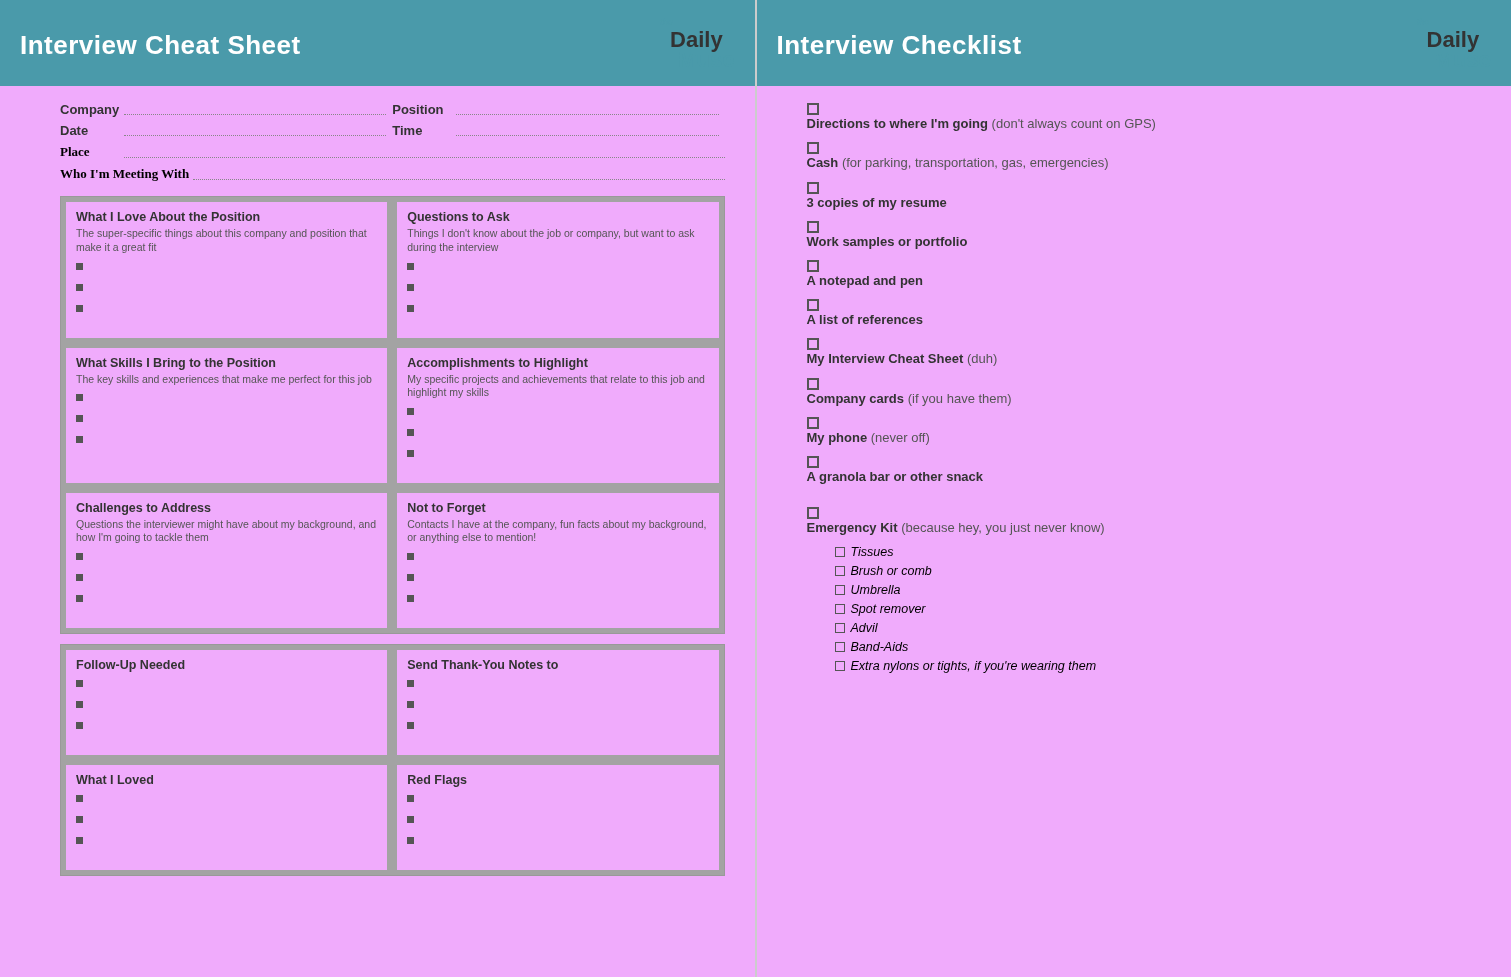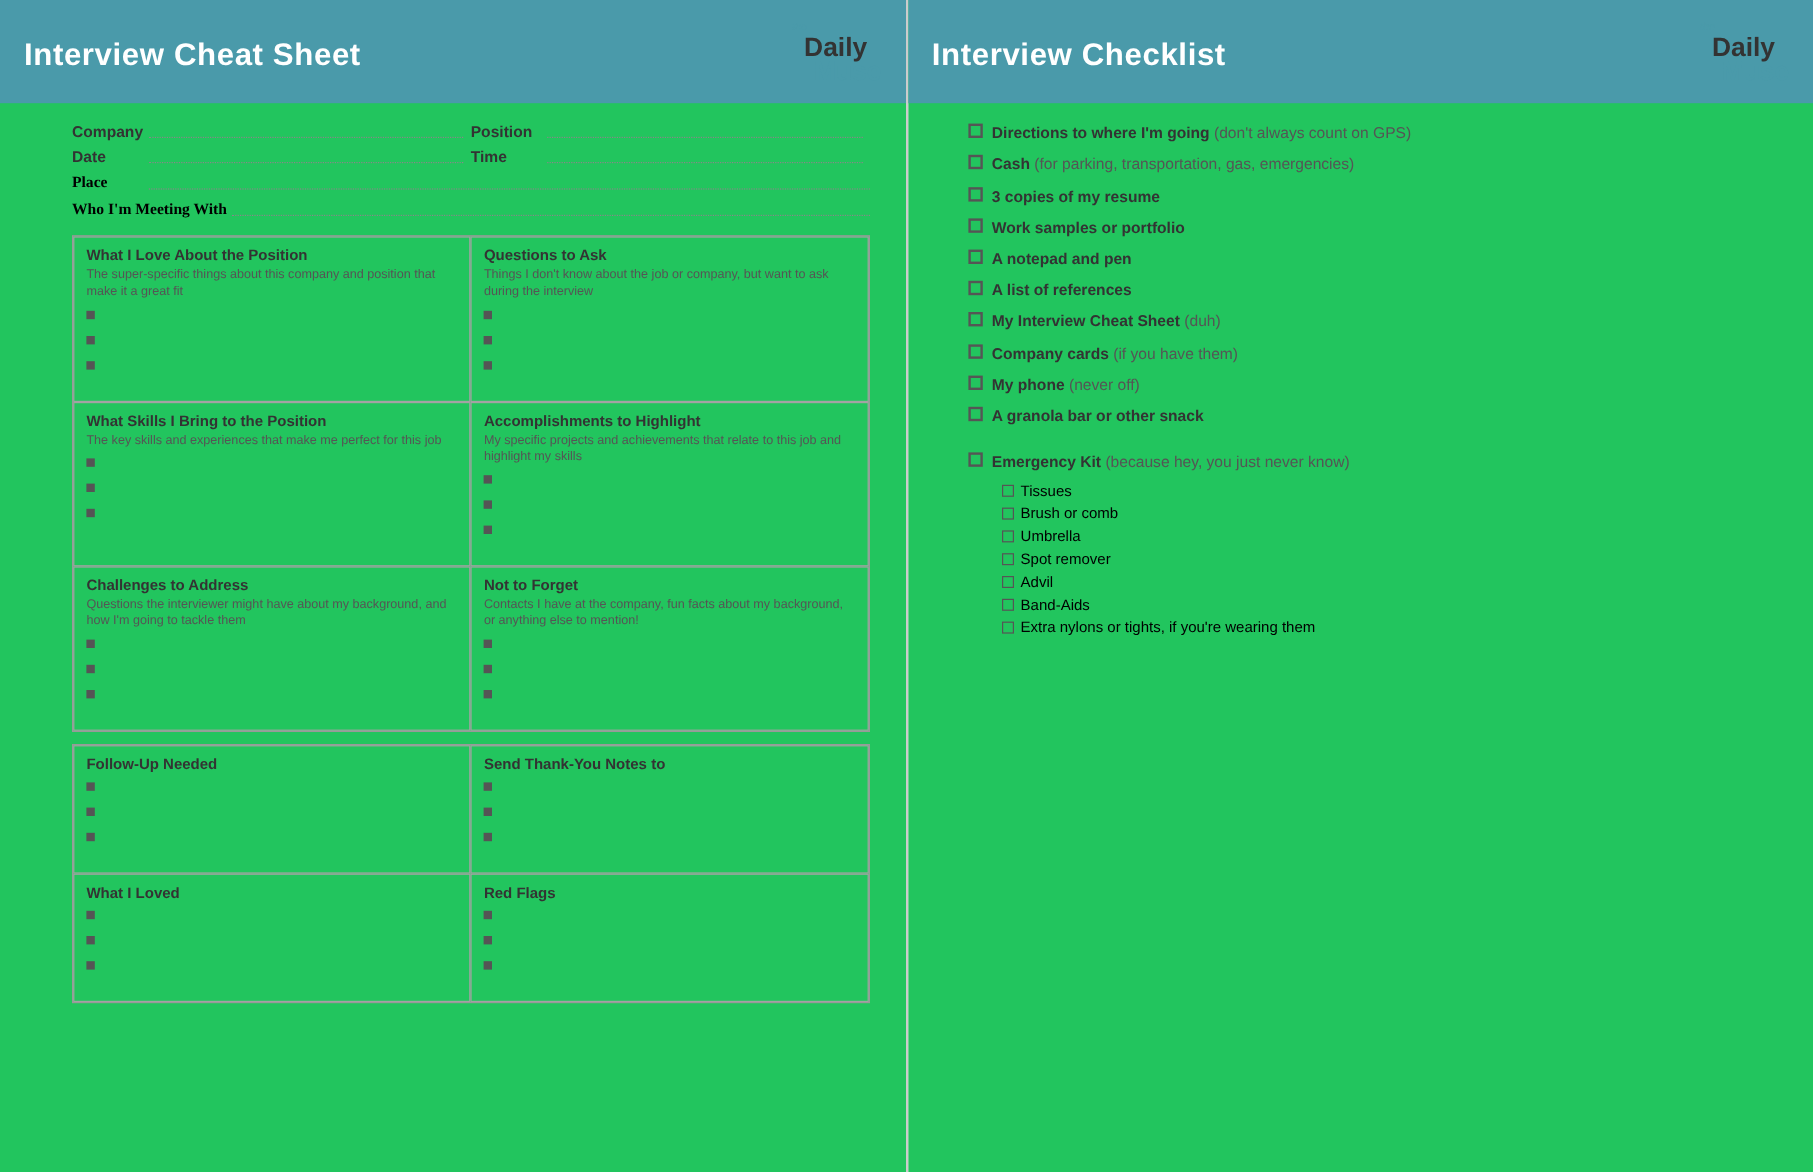--- a/index.html
+++ b/index.html
@@ -5,21 +5,21 @@
     * { box-sizing: border-box; margin: 0; padding: 0; }
     body {
       font-family: Georgia, 'Times New Roman', serif;
       background: #f5f5f0;
       display: flex;
       width: 1511px;
       min-height: 977px;
     }
     .page {
       width: 755px;
-      background: #22c55e;
+      background: #f0abfc;
       padding: 0;
       position: relative;
     }
     .page-divider {
       width: 2px;
       background: #ccc;
     }
     .header {
       padding: 18px 20px 14px 20px;
       display: flex;
@@ -96,21 +96,21 @@
       margin-left: 4px;
       margin-bottom: 2px;
     }
     .grid-section {
       display: grid;
       grid-template-columns: 1fr 1fr;
       border: 1px solid #999;
       margin-bottom: 10px;
     }
     .grid-cell {
-      border: 1px solid #a3a3a3;
+      border: 5px solid #a3a3a3;
       padding: 8px 10px 12px 10px;
     }
     .grid-cell-title {
       font-weight: bold;
       font-size: 12.5px;
       color: #333;
       font-family: Arial, sans-serif;
       margin-bottom: 3px;
     }
     .grid-cell-subtitle {
@@ -149,20 +149,21 @@
     .right-page-content {
       padding: 16px 30px 20px 50px;
     }
     .checklist-item {
       display: flex;
       align-items: flex-start;
       margin-bottom: 8px;
       font-size: 13px;
       font-family: Arial, sans-serif;
       line-height: 1.4;
+      flex-direction: column;
     }
     .check-box {
       width: 12px;
       height: 12px;
       border: 2px solid #555;
       display: inline-block;
       margin-right: 8px;
       flex-shrink: 0;
       margin-top: 1px;
     }
@@ -189,20 +190,21 @@
     .sub-checklist {
       margin-left: 28px;
       margin-top: 4px;
     }
     .sub-item {
       display: flex;
       align-items: flex-start;
       margin-bottom: 5px;
       font-size: 12.5px;
       font-family: Arial, sans-serif;
+      font-style: italic;
     }
   </style>
 </head>
 <body>
 
 <div class="page">
   <div class="header">
     <span class="header-title">Interview Cheat Sheet</span>
     <div class="logo">
       <span class="the">the</span>

